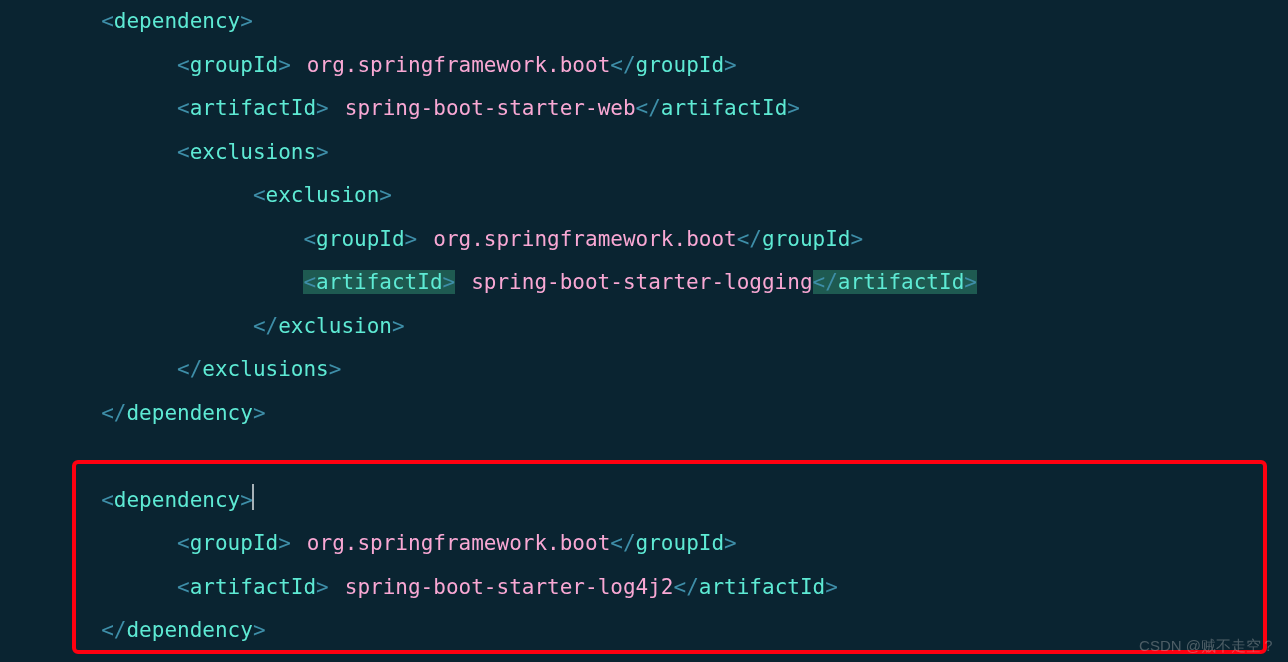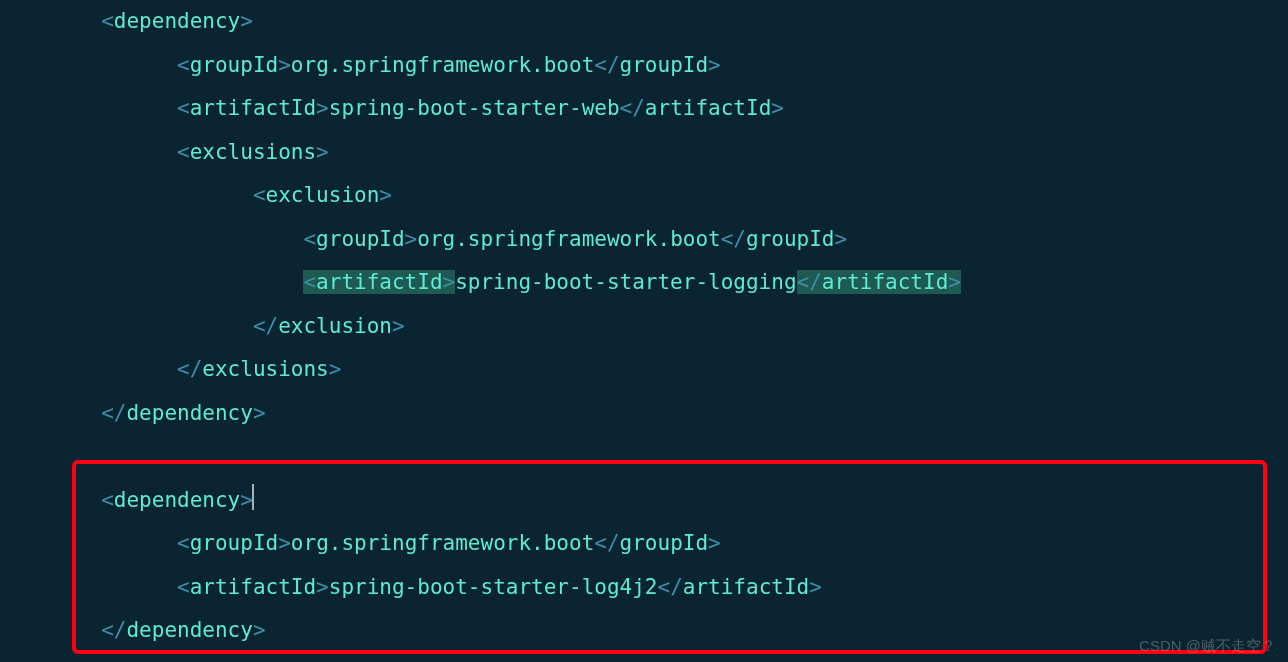--- a/index.html
+++ b/index.html
@@ -15,21 +15,21 @@
   .editor {
     white-space: pre;
     line-height: 43.5px;
     color: #a7b2b8;
     position: relative;
     height: 100%;
     box-sizing: border-box;
   }
   .punc { color: #3e8ea8; }   
   .tag  { color: #5eead4; }   
-  .text { color: #5eead4; }   
+  .text { color: #f9a8d4; margin-left: 16px; }   
   .hl   { background: #1e5a51; }
   .cursor {
     display: inline-block;
     width: 2px;
     height: 26px;
     background: #a7b2b8;
     vertical-align: -3px;
     margin-left: -1px;
   }
   .redbox {

